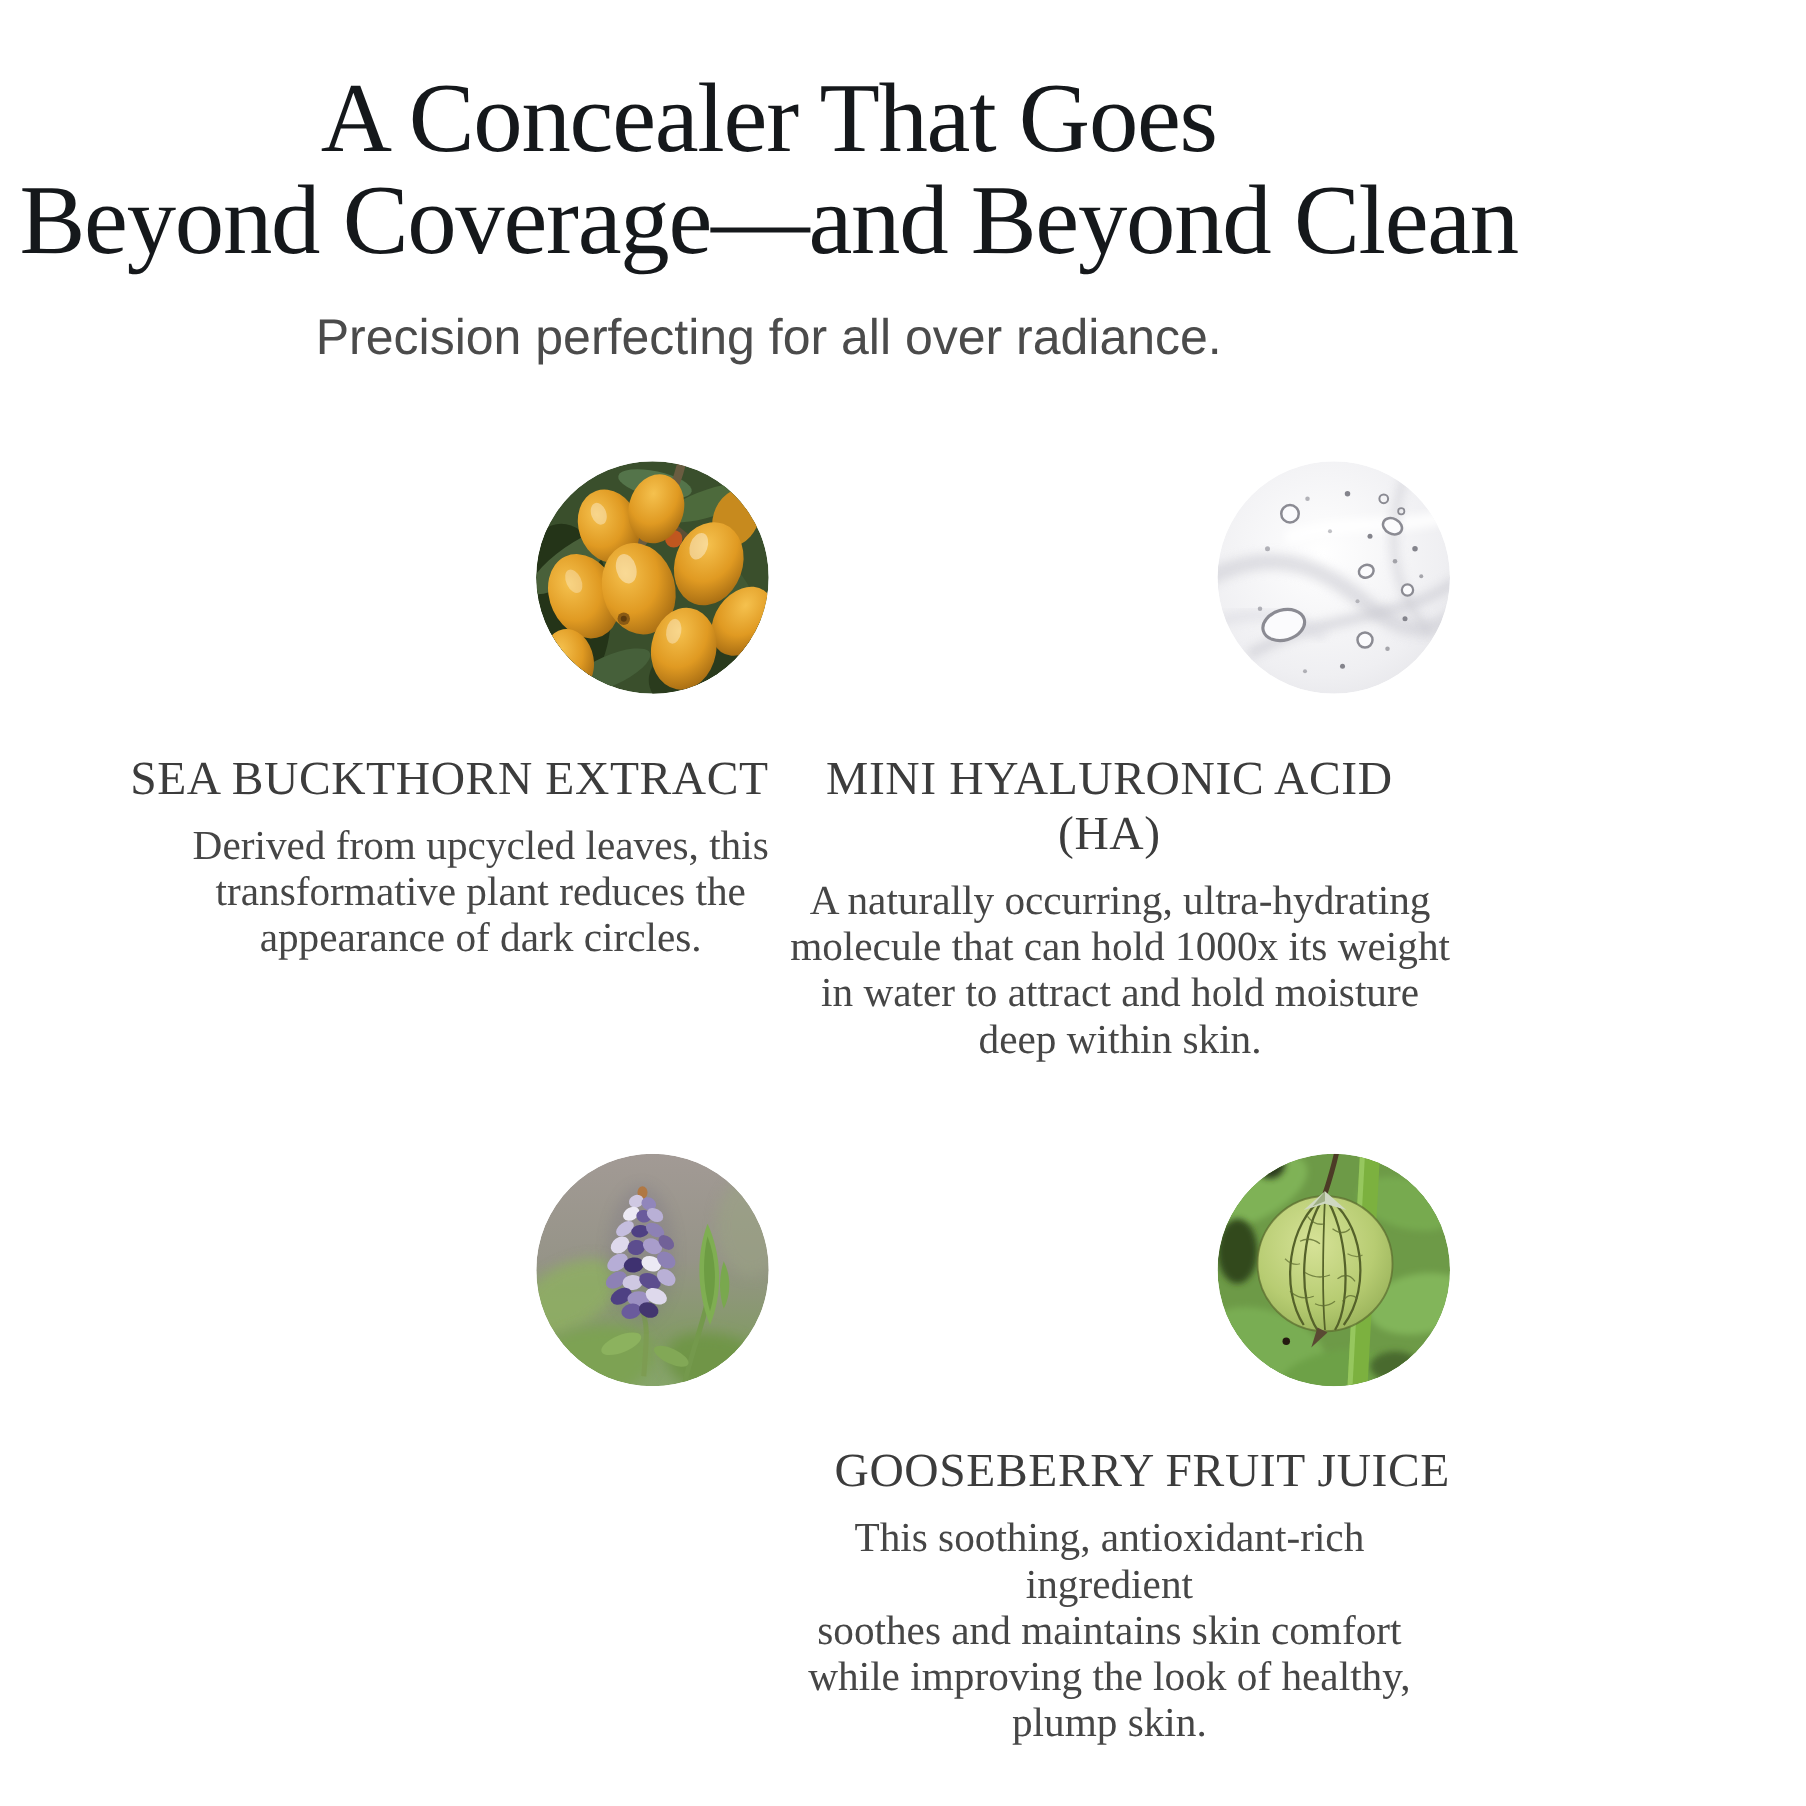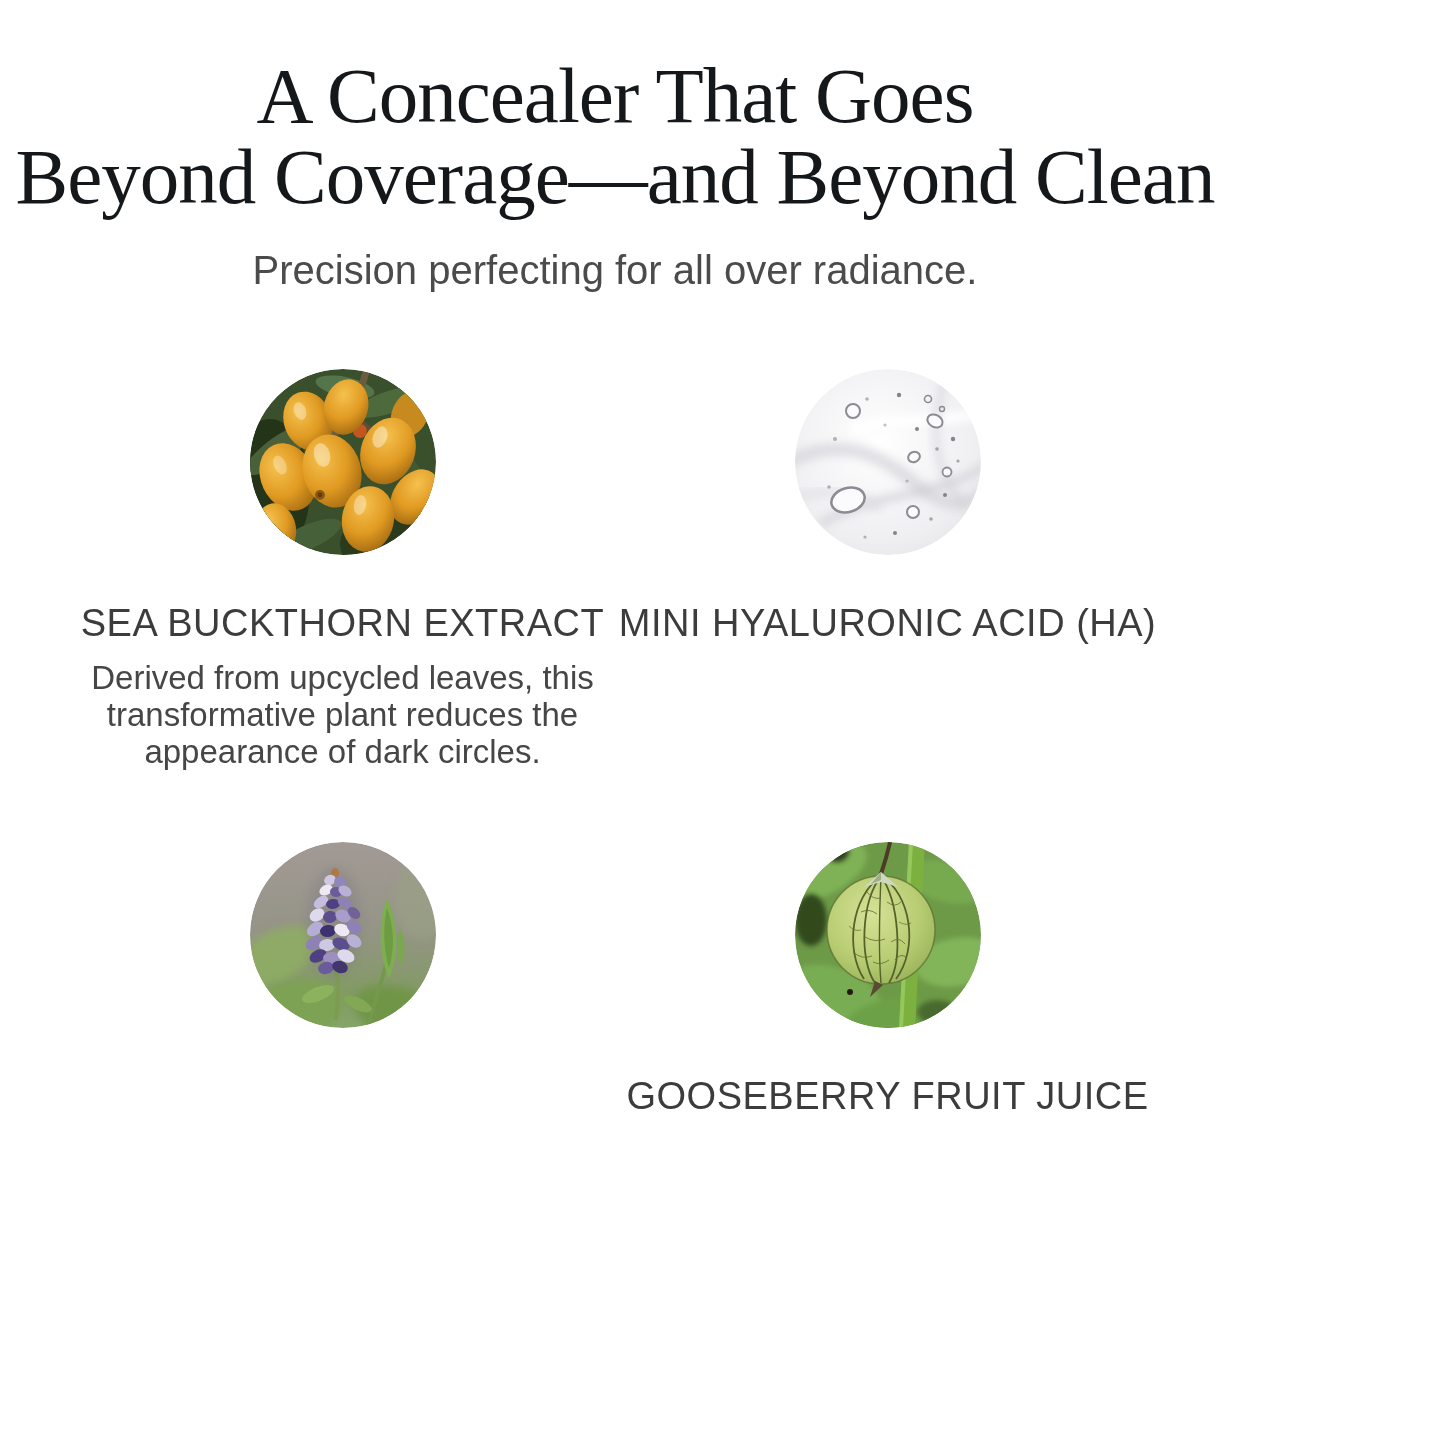--- a/index.html
+++ b/index.html
@@ -32,22 +32,23 @@
   .grid {
     margin-top:76px;
     padding:0 70px;
     display:grid;
     grid-template-columns:1fr 1fr;
     row-gap:72px;
   }
   .card {
     display:flex;
     flex-direction:column;
-    align-items:center;
+    align-items:flex-end;
     text-align:center;
+    font-family:Liberation Serif, serif;
   }
   .photo-circle {
     width:186px; height:186px;
     border-radius:50%;
     overflow:hidden;
     flex:0 0 auto;
   }
   .photo-circle svg { display:block; width:186px; height:186px; }
   .card-title {
     margin:46px 0 0 0;
@@ -172,20 +173,24 @@
             <circle cx="70" cy="168" r="1.6" fill="#84848c" opacity="0.6"></circle>
             <circle cx="40" cy="70" r="2" fill="#84848c" opacity="0.6"></circle>
             <circle cx="34" cy="118" r="1.8" fill="#84848c" opacity="0.6"></circle>
             <circle cx="72" cy="30" r="1.8" fill="#84848c" opacity="0.6"></circle>
             <circle cx="90" cy="56" r="1.6" fill="#84848c" opacity="0.5"></circle>
             <circle cx="112" cy="112" r="1.6" fill="#84848c" opacity="0.5"></circle>
           </g>
         </svg>
       </div>
       <h3 class="card-title">MINI HYALURONIC ACID (HA)</h3>
+      <p class="card-desc">A naturally occurring, ultra-hydrating
+molecule that can hold 1000x its weight
+in water to attract and hold moisture
+deep within skin.</p>
     </div>
 
     <div class="card">
       <div class="photo-circle">
         <svg viewBox="0 0 186 186">
           <defs>
             <clipPath id="c3">
                 <circle cx="93" cy="93" r="93"></circle>
               </clipPath>
             <linearGradient id="licbg" x1="0" y1="0" x2="0" y2="1">
@@ -290,16 +295,20 @@
             <path d="M 54,84 q 6,6 12,4" fill="none" stroke="#5f6e31" stroke-width="1" opacity="0.7"></path>
             <path d="M 104,80 q 7,4 12,1" fill="none" stroke="#5f6e31" stroke-width="1" opacity="0.7"></path>
             <path d="M 86,30 L 69,45 L 86,40 L 103,45 Z" fill="#cfd8c2"></path>
             <path d="M 86,30 L 76,42 L 86,38 Z" fill="#9eae84"></path>
             <path d="M 80,139 L 75,155 L 88,143 Z" fill="#5a4a33"></path>
             <circle cx="55" cy="150" r="3" fill="#241a10"></circle>
           </g>
         </svg>
       </div>
       <h3 class="card-title">GOOSEBERRY FRUIT JUICE</h3>
+      <p class="card-desc">This soothing, antioxidant-rich ingredient
+soothes and maintains skin comfort
+while improving the look of healthy,
+plump skin.</p>
     </div>
 
   </div>
 </div>
 
 </body></html>

